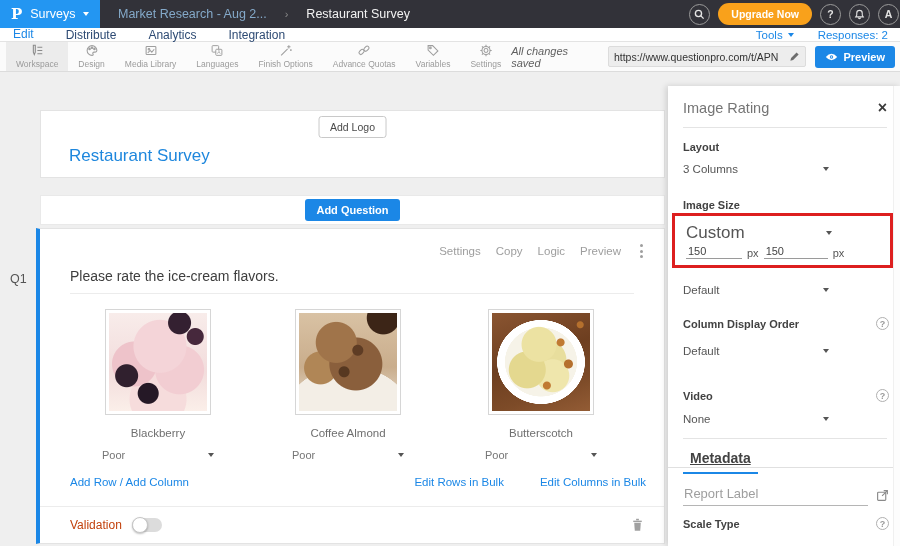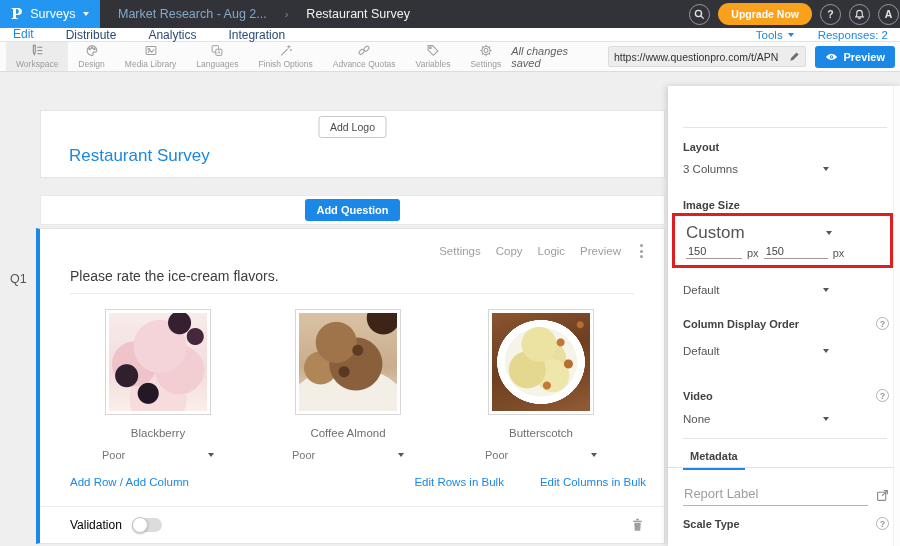--- a/index.html
+++ b/index.html
@@ -92,41 +92,41 @@
     radial-gradient(circle at 62% 64%, #efe6ac 0 16px, transparent 17px),
     radial-gradient(circle at 55% 48%, #e8de9d 0 20px, transparent 21px),
     radial-gradient(46px 44px at 50% 50%, #f6f3e8 0 78%, #ffffff 79% 95%, transparent 96%),
     linear-gradient(160deg,#8a5531,#6e3f20 45%,#7d4b28 75%,#935c35); }
   .img-label { margin-top:12px; font-size:11.5px; color:#6f6f6f; cursor:text; }
   .rating-dd { margin:10px auto 0; width:112px; display:flex; justify-content:space-between; align-items:center; font-size:11px; color:#757575; cursor:pointer; }
   .q-links { position:absolute; left:30px; right:18px; top:247px; display:flex; align-items:center; font-size:11.5px; }
   .link-blue { color:#1b87e6; cursor:pointer; }
   .links-right { margin-left:auto; display:flex; gap:36px; }
   .q-hr2 { left:0; right:0; top:277px; }
-  .validation-row { position:absolute; left:30px; right:20px; top:289px; display:flex; align-items:center; gap:10px; font-size:12px; color:#000000; }
+  .validation-row { position:absolute; left:30px; right:20px; top:289px; display:flex; align-items:center; gap:10px; font-size:12px; color:#c2410c; }
   .toggle { width:30px; height:14px; border-radius:8px; background:#dcdcdc; position:relative; cursor:pointer; }
   .knob { position:absolute; left:0; top:-1px; width:16px; height:16px; border-radius:50%; background:#fff; border:1px solid #c6c6c6; box-shadow:0 1px 2px rgba(0,0,0,.25); }
   .trash { margin-left:auto; cursor:pointer; display:flex; }
 
   
   .sidebar { position:absolute; top:86px; right:0; width:232px; bottom:0; background:#fff; box-shadow:-2px 0 6px rgba(0,0,0,.14); }
   .sb-title-row { position:absolute; left:15px; right:13px; top:14px; display:flex; justify-content:space-between; align-items:center; }
   .sb-title { font-size:14.5px; color:#757575; }
   .sb-close { font-size:16px; font-weight:700; color:#3a3a3a; cursor:pointer; line-height:14px; }
   .sb-hr { position:absolute; left:15px; right:13px; border-top:1px solid #e4e4e4; }
   .sb-label { position:absolute; left:15px; font-size:11px; font-weight:700; color:#424242; }
   .sb-dd { position:absolute; left:15px; width:146px; display:flex; justify-content:space-between; align-items:center; font-size:11.5px; color:#555; cursor:pointer; }
   .help { position:absolute; right:11px; width:13px; height:13px; border:1.5px solid #b0b0b0; border-radius:50%; color:#9a9a9a; font-size:9px; font-weight:700; display:flex; align-items:center; justify-content:center; cursor:pointer; }
   .red-box { position:absolute; left:4px; top:127px; width:221px; height:55px; border:3px solid #dd1f1f; }
   .dd-custom { position:absolute; left:11px; top:7px; width:146px; display:flex; justify-content:space-between; align-items:center; font-size:17px; color:#555; cursor:pointer; }
   .size-row { position:absolute; left:11px; right:9px; top:28px; display:flex; align-items:flex-end; gap:5px; font-size:11px; color:#555; }
   .size-input { width:56px; border:none; border-bottom:1px solid #9a9a9a; background:transparent; font-size:11px; color:#444; padding:1px 2px; outline:none; font-family:"Liberation Sans", sans-serif; }
   .size-input2 { width:64px; }
   .px { font-size:11px; color:#555; }
-  .meta-tab { position:absolute; left:15px; top:364px; font-size:11px; font-weight:700; color:#424242; padding:0 7px 6px; border-bottom:2px solid #1b87e6; cursor:pointer; }
+  .meta-tab { position:absolute; left:15px; top:364px; font-size:14px; font-weight:700; color:#424242; padding:0 7px 6px; border-bottom:2px solid #1b87e6; cursor:pointer;text-decoration:underline; }
   .meta-hr { position:absolute; left:0; right:0; top:381px; border-top:1px solid #e0e0e0; }
   .report-row { position:absolute; left:15px; right:11px; top:398px; display:flex; align-items:flex-end; gap:8px; }
   .report-input { flex:1; border:none; border-bottom:1px solid #b5b5b5; font-size:13px; color:#444; padding:2px 1px 4px; outline:none; background:transparent; font-family:"Liberation Sans", sans-serif; }
   .report-input::placeholder { color:#9e9e9e; }
   .ext-icon { cursor:pointer; display:flex; padding-bottom:4px; }
   .sb-scroll { position:absolute; right:0; top:0; bottom:0; width:7px; background:#fdfdfd; border-left:1px solid #f0f0f0; cursor:pointer; }
 </style>
 </head>
 <body>
 
@@ -335,20 +335,24 @@
             <rect x="6.2" y="1" width="3.6" height="2" fill="#a0a0a0"></rect>
             <rect x="2.5" y="3.4" width="11" height="1.8" fill="#a0a0a0"></rect>
             <path d="M3.8 6.2h8.4l-.7 10.3H4.5z" fill="#a0a0a0"></path>
           </svg>
       </span>
     </div>
   </div>
 </div>
 
 <div class="sidebar">
+  <div class="sb-title-row">
+    <span class="sb-title">Image Rating</span>
+    <span class="sb-close">×</span>
+  </div>
   <div class="sb-hr" style="top:41px"></div>
 
   <div class="sb-label" style="top:55px">Layout</div>
   <div class="sb-dd" style="top:77px">
     <span>3 Columns</span>
     <span class="caret caret-gray"></span>
   </div>
 
   <div class="sb-label" style="top:113px">Image Size</div>
 

